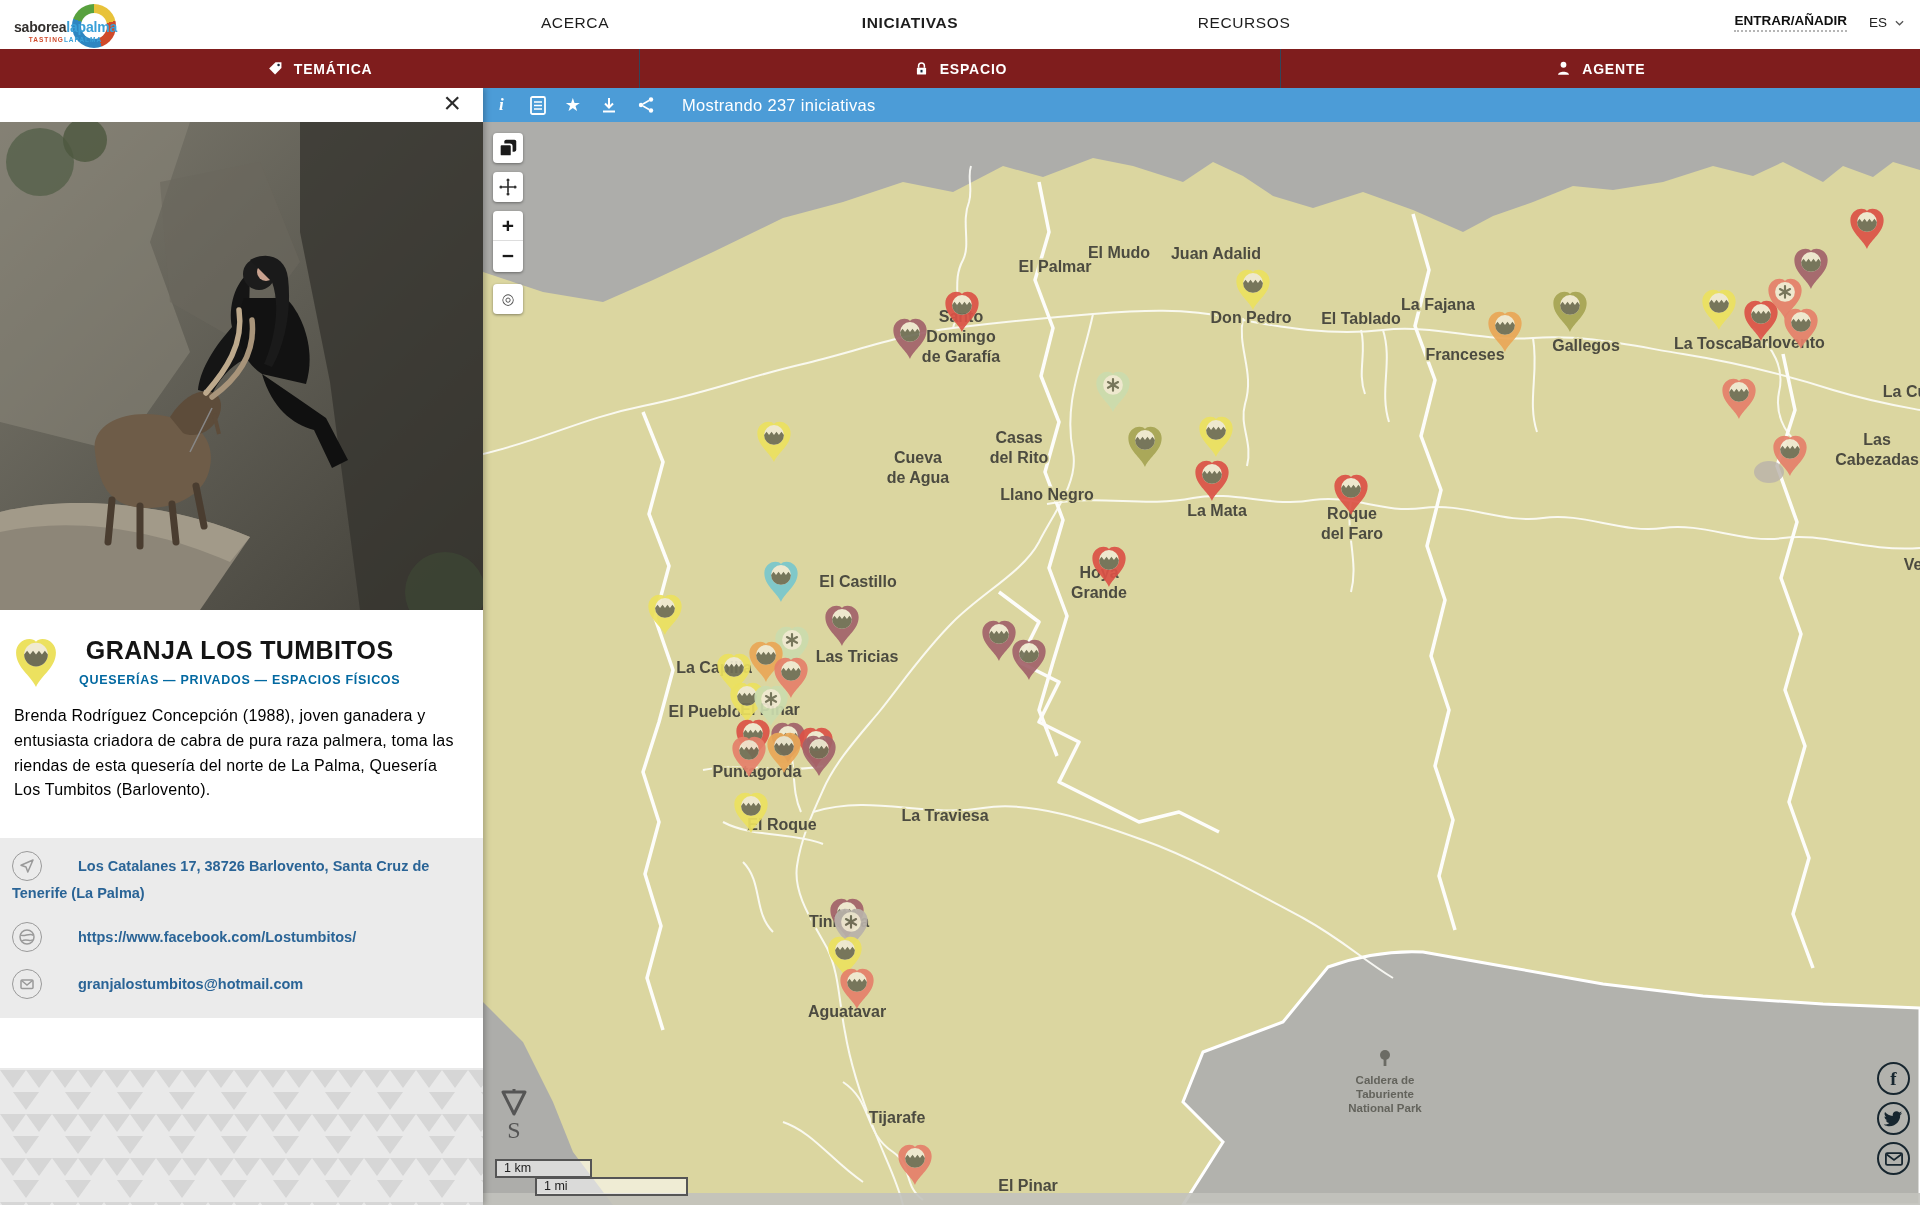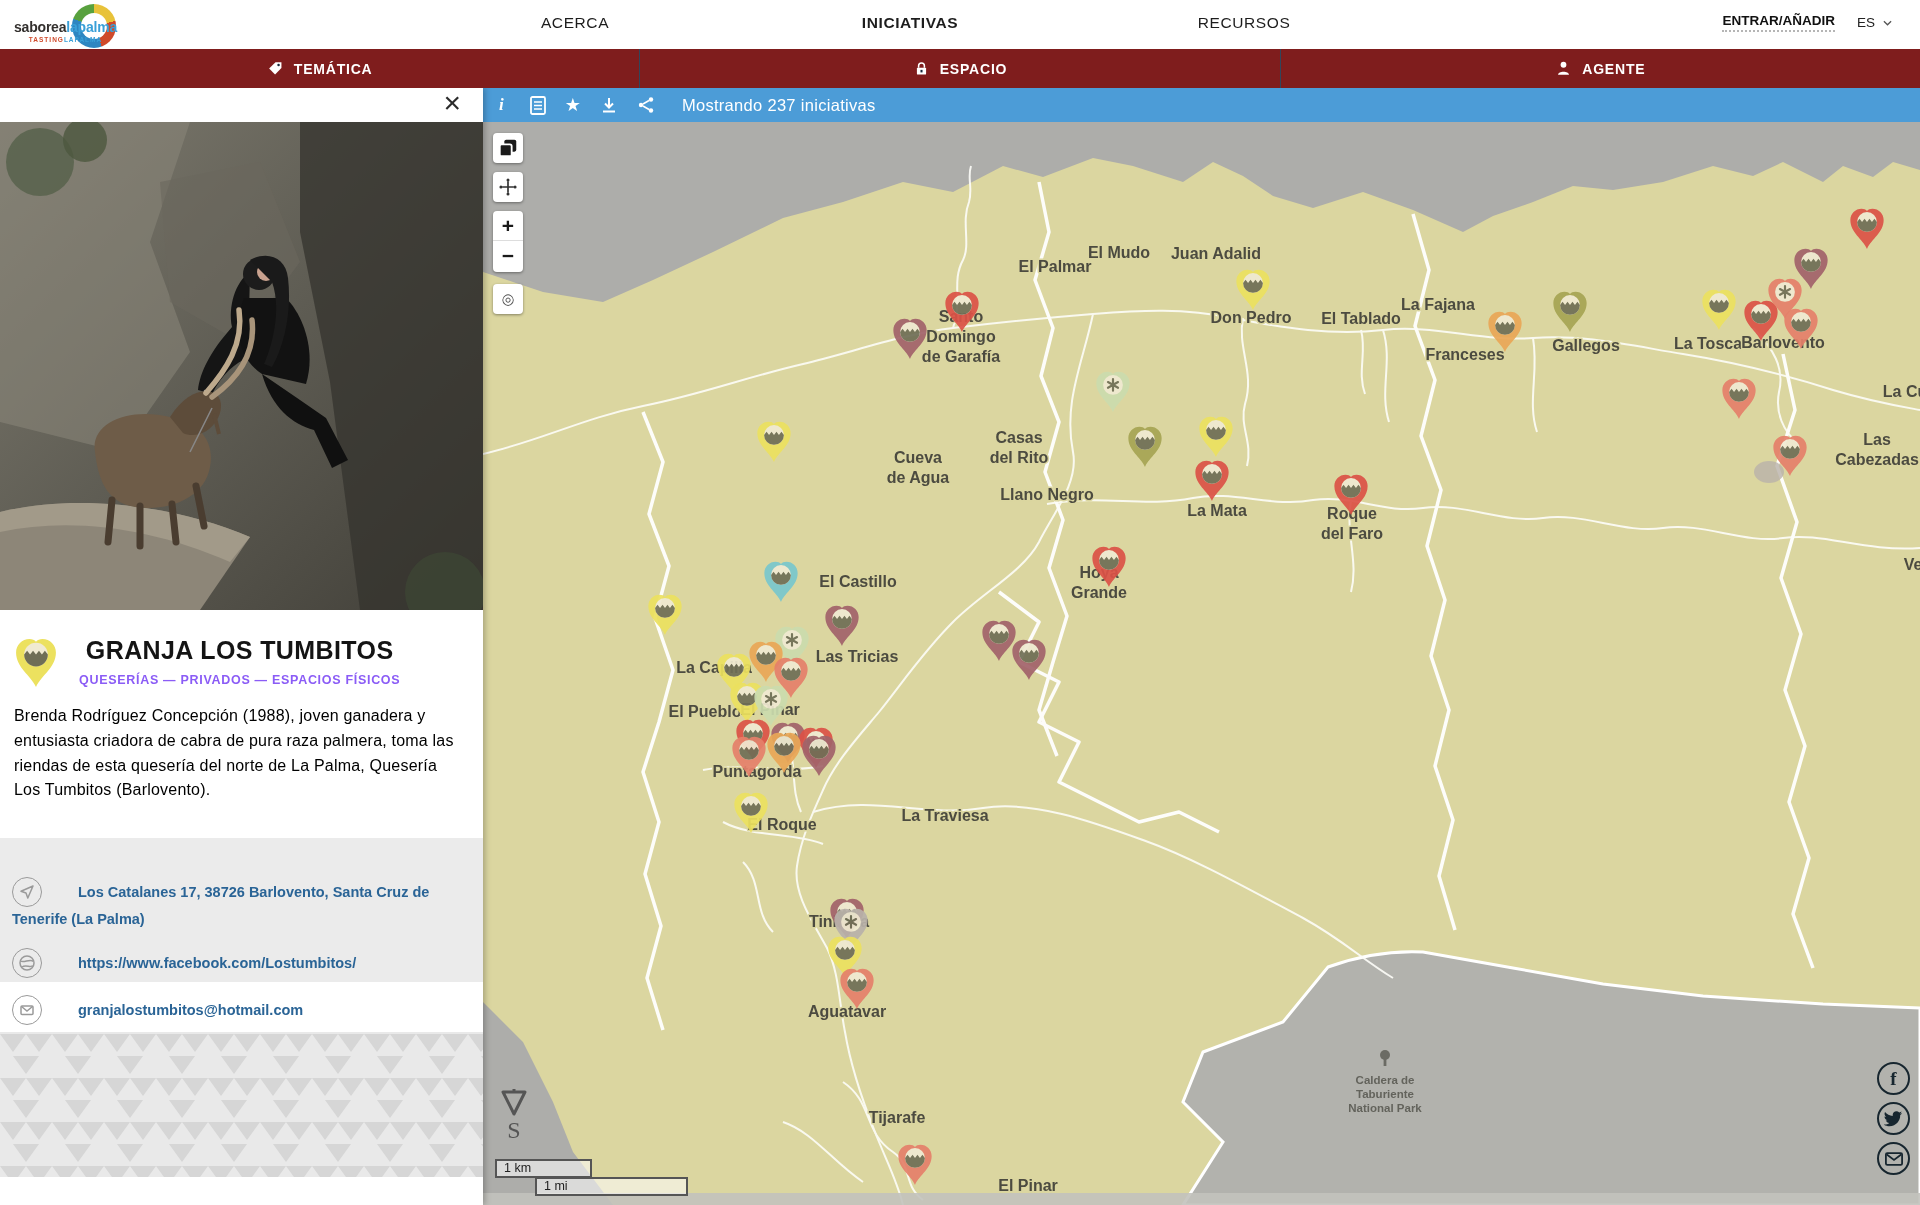--- a/index.html
+++ b/index.html
@@ -12,21 +12,21 @@
      background:conic-gradient(from 210deg,#2e86c1 0 22%,#58a13e 22% 42%,#e8c23a 42% 63%,#cf4a2b 63% 86%,#2e86c1 86%); }
   .logo-swirl::after { content:""; position:absolute; left:9px; top:9px; width:26px; height:26px; border-radius:50%; background:#fff; }
   .logo-text { position:absolute; left:0; top:16px; z-index:2; white-space:nowrap;text-align:center; }
   .lt1 { font-weight:bold; font-size:14px; color:#33302e; letter-spacing:-0.2px; }
   .lt2 { font-weight:bold; font-size:14px; color:#3aa0d8; letter-spacing:-0.2px; }
   .logo-sub { font-size:6.5px; letter-spacing:1px; margin-top:0px; }
   .ls1 { color:#cf4a2b; font-weight:bold; } .ls2 { color:#3aa0d8; font-weight:bold; }
   .topnav-item { position:absolute; top:14px; transform:translateX(-50%); font-size:15.5px; letter-spacing:.6px; color:#1d1d1d; cursor:pointer; }
   .topnav-item.active { font-weight:bold; }
   .nav-acerca { left:575px; } .nav-iniciativas { left:910px; } .nav-recursos { left:1244px; }
-  .header-right { position:absolute; right:28px; top:13px; display:flex; align-items:center; gap:22px; }
+  .header-right { position:absolute; right:16px; top:13px; display:flex; align-items:center; gap:22px; }
   .login { font-size:13.5px; font-weight:bold; color:#111; border-bottom:2px dotted #b5b5b5; padding-bottom:2px; cursor:pointer; }
   .lang { font-size:13.5px; color:#222; display:flex; align-items:center; gap:8px; cursor:pointer; }
   .chev { width:9px; height:6px; display:inline-block; }
 
   
   .filterbar { display:flex; height:39px; background:#7f1d1d; z-index:25; position:relative; }
   .filter-item { flex:1; display:flex; align-items:center; justify-content:center; gap:10px; color:#fff; cursor:pointer; }
   .filter-item + .filter-item { border-left:1px solid #31465c; }
   .filter-label { font-size:14px; font-weight:bold; letter-spacing:.8px; }
   .ficon { width:17px; height:17px; }
@@ -36,23 +36,23 @@
 
   
   .sidebar { width:483px; background:#fff; position:relative; z-index:20; box-shadow:2px 0 6px rgba(0,0,0,.25); }
   .close-row { height:34px; position:relative; background:#fff; }
   .close-btn { position:absolute; right:22px; top:-2px; font-size:30px; font-weight:300; color:#2b2b2b; line-height:34px; cursor:pointer; }
   .photo { height:488px; position:relative; overflow:hidden; background:#55534b; }
   .info { padding:26px 20px 0 14px; height:228px; background:#fff; }
   .title-row { display:flex; align-items:flex-start; gap:21px;text-align:center; }
   .title-marker { flex:0 0 44px; margin-top:-4px; }
   .sb-title { font-size:25px; font-weight:800; letter-spacing:.4px; color:#141414; }
-  .sb-tags { font-size:12.5px; font-weight:600; letter-spacing:.7px; color:#8b5cf6; margin-top:8px; }
+  .sb-tags { font-size:12.5px; font-weight:600; letter-spacing:.7px; color:#0369a1; margin-top:8px; }
   .sb-desc { margin-top:16px; font-size:16px; line-height:1.55; letter-spacing:.2px; color:#000000; padding-right:6px; }
-  .contacts { background:#ebebeb; height:144px; padding:40px 22px 0 12px; }
+  .contacts { background:#ebebeb; height:180px; padding:14px 22px 0 12px; }
   .c-row { margin-bottom:17px; font-size:14.5px; font-weight:bold; color:#2a6496; line-height:1.65; }
   .c-row a { color:#2a6496; text-decoration:none; cursor:pointer; }
   .cicon { display:inline-block; vertical-align:middle; width:30px; height:30px; border:1.5px solid #9a9a9a; border-radius:50%; margin-right:36px; position:relative; top:-1px; }
   .cicon svg { position:absolute; left:5px; top:5px; }
   .sb-gap { height:50px; background:#fff; }
   .sb-pattern { height:145px; }
 
   
   .map-area { position:relative; width:1437px; height:1117px; }
   .map-toolbar { height:34px; background:#4c9cd7; display:flex; align-items:center; color:#fff; padding-left:16px; }

